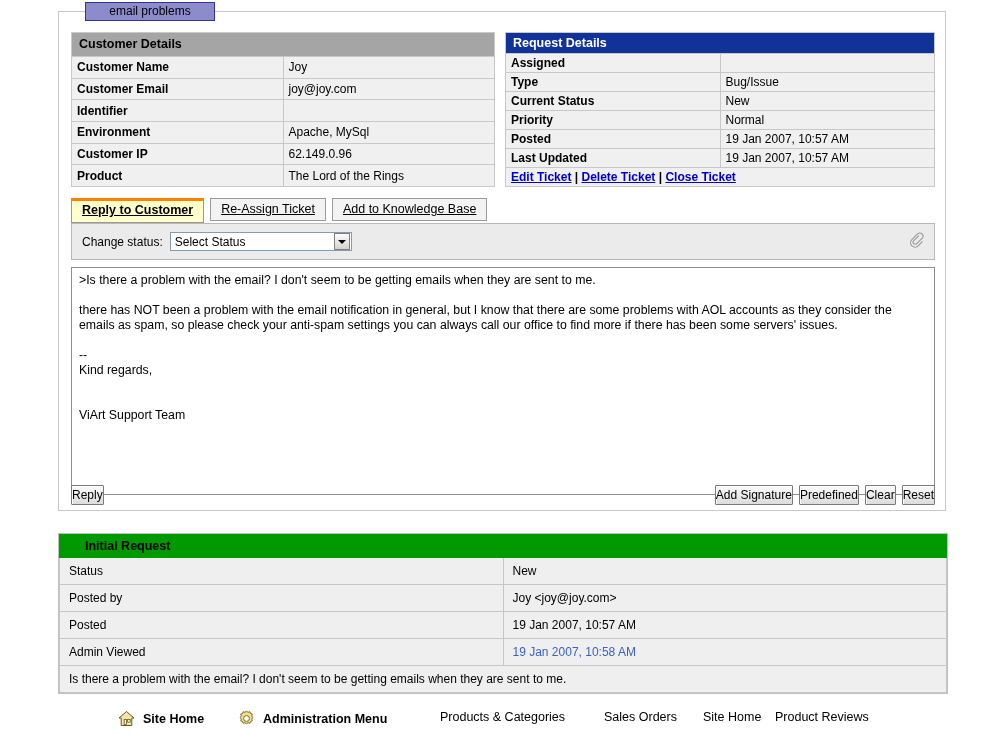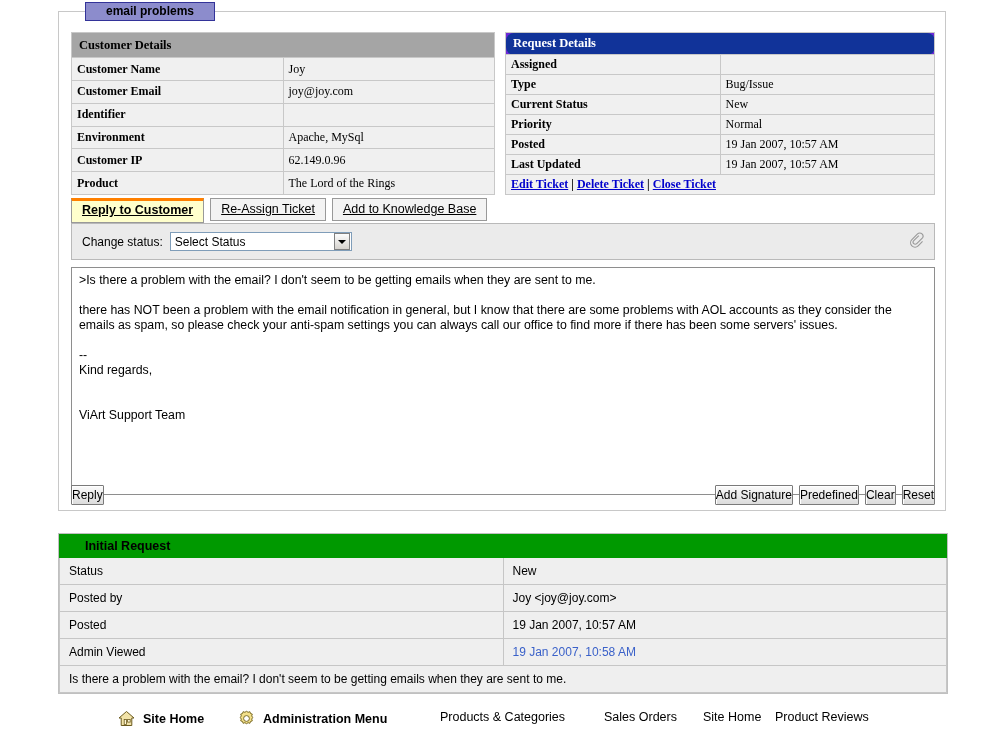--- a/index.html
+++ b/index.html
@@ -24,21 +24,21 @@
     left: 85px;
     top: 2px;
     width: 130px;
     height: 19px;
     background: #8c8ccc;
     border: 1px solid #333399;
     box-sizing: border-box;
     text-align: center;
     line-height: 17px;
     font-size: 12px;
-    font-weight: bold;
+    font-weight: normal;
     color: #000000;
     z-index: 5;
   }
 
   
   .panel {
     position: absolute;
     left: 58px;
     top: 11px;
     width: 888px;
@@ -55,37 +55,36 @@
     top: 20px;
     width: 864px;
     display: flex;
     justify-content: space-between;
   }
   table.dt {
     border-collapse: collapse;
     table-layout: fixed;
     background: #6d28d9;
     border: 1px solid #c8c8c8;
-    font-family: Liberation Serif, serif;
   }
   table.dt td, table.dt th {
     border: 1px solid #c8c8c8;
     padding: 2px 5px;
     font-size: 12px;
     height: 14px;
     vertical-align: middle;
   }
   .dt .hdr {
     font-weight: bold;
     font-size: 12.5px;
     padding: 3px 7px;
     border: none;
   }
   .hdr-gray { background: #a5a5a5; color: #000000; }
-  .hdr-blue { background: #113399; color: #ffffff; border-radius: 8px; }
+  .hdr-blue { background: #113399; color: #ffffff; }
   .dt .lbl {
     font-weight: bold;
     background: #f0f0f0;
     color: #000000;
   }
   .dt .val { background: #f0f0f0; color: #000000; }
   .dt .linkrow {
     background: #f0f0f0;
     padding: 2px 5px;
   }

